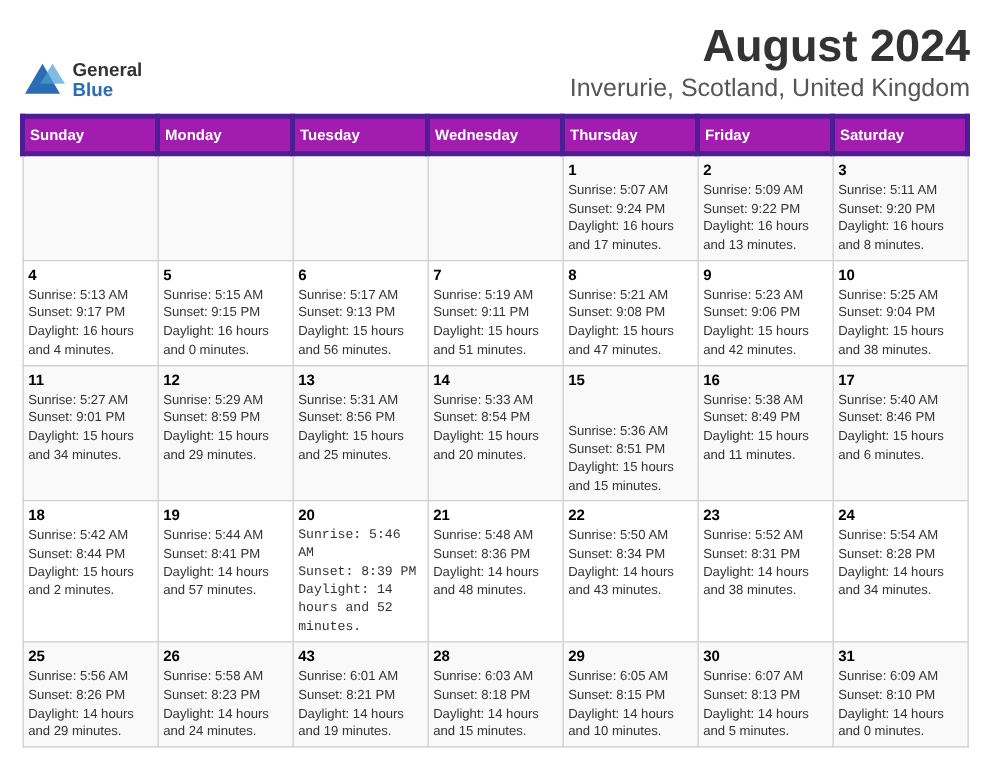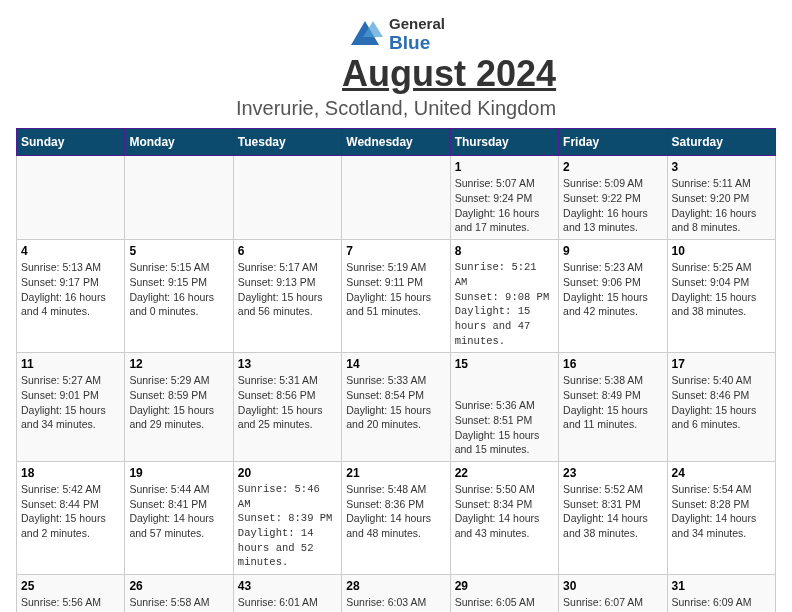--- a/index.html
+++ b/index.html
@@ -6,75 +6,73 @@
     body {
       font-family: Arial, sans-serif;
       background: #fff;
       width: 792px;
       min-height: 612px;
       padding: 16px;
     }
     .header-area {
       display: flex;
       justify-content: space-between;
-      align-items: center;
+      align-items: flex-end;
       margin-bottom: 8px;
-      flex-direction: column;
     }
     .logo {
       display: flex;
       align-items: center;
       gap: 6px;
     }
     .logo-text {
       display: flex;
       flex-direction: column;
       line-height: 1.1;
     }
     .logo-general {
       font-size: 15px;
       font-weight: bold;
       color: #333;
     }
     .logo-blue {
-      font-size: 19px;
+      font-size: 15px;
       font-weight: bold;
       color: #2a6db5;
     }
     .logo-icon {
       width: 36px;
       height: 36px;
     }
     .title-area {
       text-align: right;
     }
     .main-title {
       font-size: 36px;
       font-weight: bold;
       color: #333;
-      text-decoration: underline;
     }
     .subtitle {
       font-size: 20px;
       color: #555;
       margin-top: 2px;
     }
     table {
       width: 100%;
       border-collapse: collapse;
       font-size: 11px;
     }
     thead th {
-      background-color: #0c4a6e;
+      background-color: #a21caf;
       color: #fff;
       padding: 6px 4px;
       text-align: left;
       font-size: 12px;
       font-weight: bold;
-      border: 1px solid #4c1d95;
+      border: 4px solid #4c1d95;
     }
     tbody td {
       border: 1px solid #ccc;
       vertical-align: top;
       padding: 4px;
       width: calc(100% / 7);
       min-height: 80px;
       height: 80px;
     }
     tbody tr:nth-child(odd) td {
@@ -175,21 +173,21 @@
 Daylight: 15 hours and 56 minutes.</div>
         </td>
         <td>
           <span class="day-num">7</span>
           <div class="day-info" style="white-space: pre-line;">Sunrise: 5:19 AM
 Sunset: 9:11 PM
 Daylight: 15 hours and 51 minutes.</div>
         </td>
         <td>
           <span class="day-num">8</span>
-          <div class="day-info" style="white-space: pre-line; font-family: Liberation Mono, monospace;">Sunrise: 5:21 AM
+          <div class="day-info" style="white-space: pre-line;">Sunrise: 5:21 AM
 Sunset: 9:08 PM
 Daylight: 15 hours and 47 minutes.</div>
         </td>
         <td>
           <span class="day-num">9</span>
           <div class="day-info" style="white-space: pre-line;">Sunrise: 5:23 AM
 Sunset: 9:06 PM
 Daylight: 15 hours and 42 minutes.</div>
         </td>
         <td>

